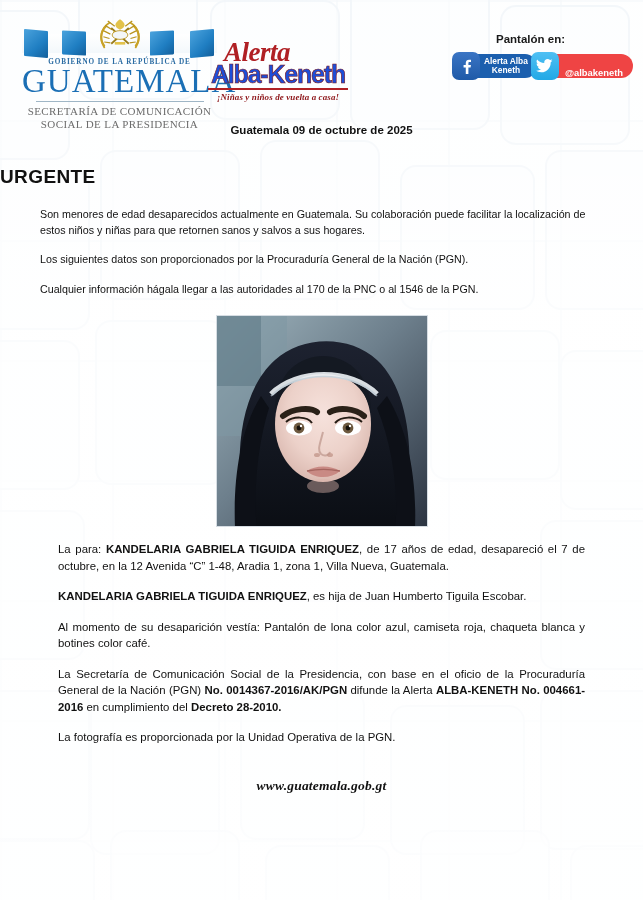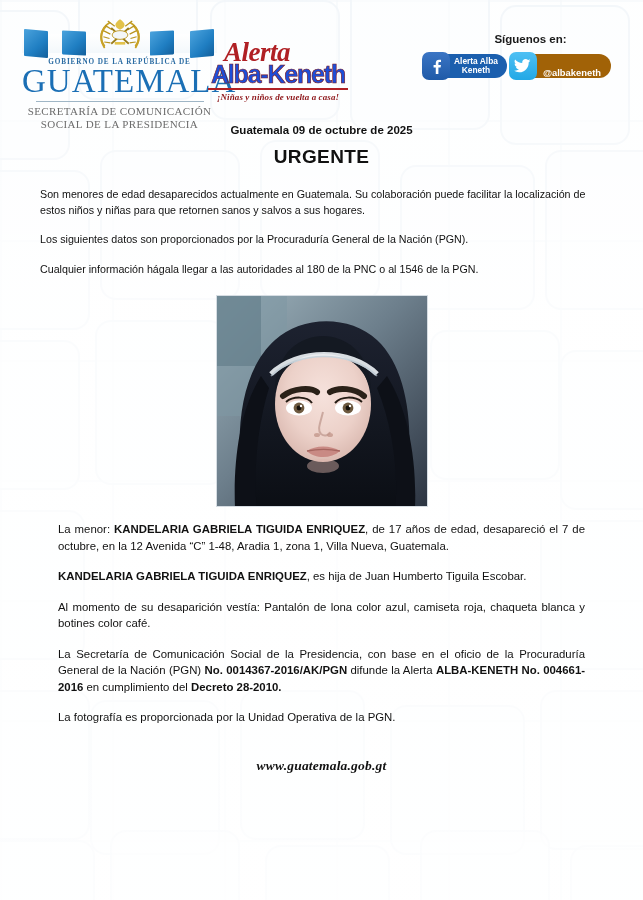--- a/index.html
+++ b/index.html
@@ -163,30 +163,30 @@
     font-weight: 700;
     font-size: 9px;
     color: #8d1519;
     margin-top: 2px;
     letter-spacing: 0.1px;
   }
 
   
   .social { position: absolute; right: 10px; top: 33px; width: 205px; text-align: center; }
   .social-title { font-size: 11.5px; font-weight: 700; color: #1a1a1a; margin-bottom: 9px; }
-  .social-row { display: flex; align-items: center; gap: 8px; }
+  .social-row { display: flex; align-items: center; justify-content: flex-end; gap: 0; }
   .badge {
     display: flex; align-items: center;
     height: 24px;
     border-radius: 12px;
     overflow: visible;
     position: relative;
   }
   .badge-fb { background: #1b5fae; padding: 0 9px 0 26px; }
-  .badge-tw { background: #a16207; padding: 12px 10px 0 28px; }
+  .badge-tw { background: #ef4444; padding: 12px 10px 0 28px; }
   .badge-label {
     color: #ffffff;
     font-size: 8.4px;
     font-weight: 700;
     line-height: 9px;
     text-align: center;
     white-space: pre-line;
   }
   .badge-tw .badge-label { font-size: 9.4px; }
   .sq-icon {
@@ -202,25 +202,25 @@
 
   
   .date-line {
     text-align: center;
     font-size: 11.5px;
     font-weight: 700;
     color: #111;
     margin-top: -4px;
   }
   .urgente {
-    text-align: center;
+    text-align: left;
     font-size: 19px;
     font-weight: 700;
     color: #111;
-    margin-top: 10px;
+    margin-top: 30px;
     letter-spacing: 0.4px;
   }
   .divulgue {
     text-align: center;
     font-size: 19px;
     font-weight: 700;
     color: #111;
     margin-top: 3px;
     letter-spacing: 0.2px;
   }
@@ -341,21 +341,21 @@
     </div>
 
     <div class="ak-logo">
       <div class="ak-alerta">Alerta</div>
       <div class="ak-name">Alba-Keneth</div>
       <div class="ak-bar"></div>
       <div class="ak-tag">¡Niñas y niños de vuelta a casa!</div>
     </div>
 
     <div class="social">
-      <div class="social-title">Síguenos en:</div>
+      <div class="social-title">Pantalón en:</div>
       <div class="social-row">
 
         <div class="badge badge-fb">
           <span class="sq-icon sq-fb">
             <svg width="16" height="16" viewBox="0 0 16 16" aria-hidden="true">
               <path fill="#ffffff" d="M10.4 16V9.5h2.2l.33-2.55H10.4V5.32c0-.74.2-1.24 1.26-1.24h1.35V1.8C12.77 1.77 11.97 1.7 11.04 1.7c-1.94 0-3.27 1.19-3.27 3.37v1.88H5.56V9.5h2.21V16h2.63z"></path>
             </svg>
           </span>
           <span class="badge-label">Alerta Alba
 Keneth</span>
@@ -372,21 +372,21 @@
 
       </div>
     </div>
   </div>
 
   <div class="date-line">Guatemala 09 de octubre de 2025</div>
   <div class="urgente">URGENTE</div>
 
   <div class="intro">Son menores de edad desaparecidos actualmente en Guatemala. Su colaboración puede facilitar la localización de estos niños y niñas para que retornen sanos y salvos a sus hogares.</div>
   <div class="intro">Los siguientes datos son proporcionados por la Procuraduría General de la Nación (PGN).</div>
-  <div class="intro">Cualquier información hágala llegar a las autoridades al 180 de la PNC o al 1546 de la PGN.</div>
+  <div class="intro">Cualquier información hágala llegar a las autoridades al 170 de la PNC o al 1546 de la PGN.</div>
 
   <div class="photo-wrap">
     <div class="photo">
       <svg width="212" height="212" viewBox="0 0 212 212" preserveAspectRatio="xMidYMid slice" aria-hidden="true">
         <defs>
           <linearGradient id="bgp" x1="0" y1="0" x2="1" y2="1">
             <stop offset="0%" stop-color="#9fb4bd"></stop>
             <stop offset="45%" stop-color="#6d7f8c"></stop>
             <stop offset="100%" stop-color="#2b3340"></stop>
           </linearGradient>
@@ -436,21 +436,21 @@
 
         <ellipse cx="106" cy="170" rx="16" ry="7" fill="#d9b4ab" opacity="0.45"></ellipse>
 
         <path d="M52 92 C40 130 36 180 40 212 L18 212 C16 160 24 112 44 80 Z" fill="#0d1017"></path>
         <path d="M160 92 C176 130 182 180 178 212 L198 212 C200 160 190 112 170 80 Z" fill="#0d1017"></path>
       </svg>
     </div>
   </div>
 
   <div>
-    <p class="para"><span>La menor: </span><b>KANDELARIA GABRIELA TIGUIDA ENRIQUEZ</b><span>, de 17 años de edad, desapareció el 7 de octubre, en la 12 Avenida “C” 1-48, Aradia 1, zona 1, Villa Nueva, Guatemala.</span></p>
+    <p class="para"><span>La para: </span><b>KANDELARIA GABRIELA TIGUIDA ENRIQUEZ</b><span>, de 17 años de edad, desapareció el 7 de octubre, en la 12 Avenida “C” 1-48, Aradia 1, zona 1, Villa Nueva, Guatemala.</span></p>
     <p class="para"><b>KANDELARIA GABRIELA TIGUIDA ENRIQUEZ</b><span>, es hija de Juan Humberto Tiguila Escobar.</span></p>
     <p class="para"><span>Al momento de su desaparición vestía: Pantalón de lona color azul, camiseta roja, chaqueta blanca y botines color café.</span></p>
     <p class="para"><span>La Secretaría de Comunicación Social de la Presidencia, con base en el oficio de la Procuraduría General de la Nación (PGN) </span><b>No. 0014367-2016/AK/PGN</b><span> difunde la Alerta </span><b>ALBA-KENETH No. 004661-2016</b><span> en cumplimiento del </span><b>Decreto 28-2010.</b></p>
     <p class="para"><span>La fotografía es proporcionada por la Unidad Operativa de la PGN.</span></p>
   </div>
 
   <div class="site">www.guatemala.gob.gt</div>
 
 </div>
 

